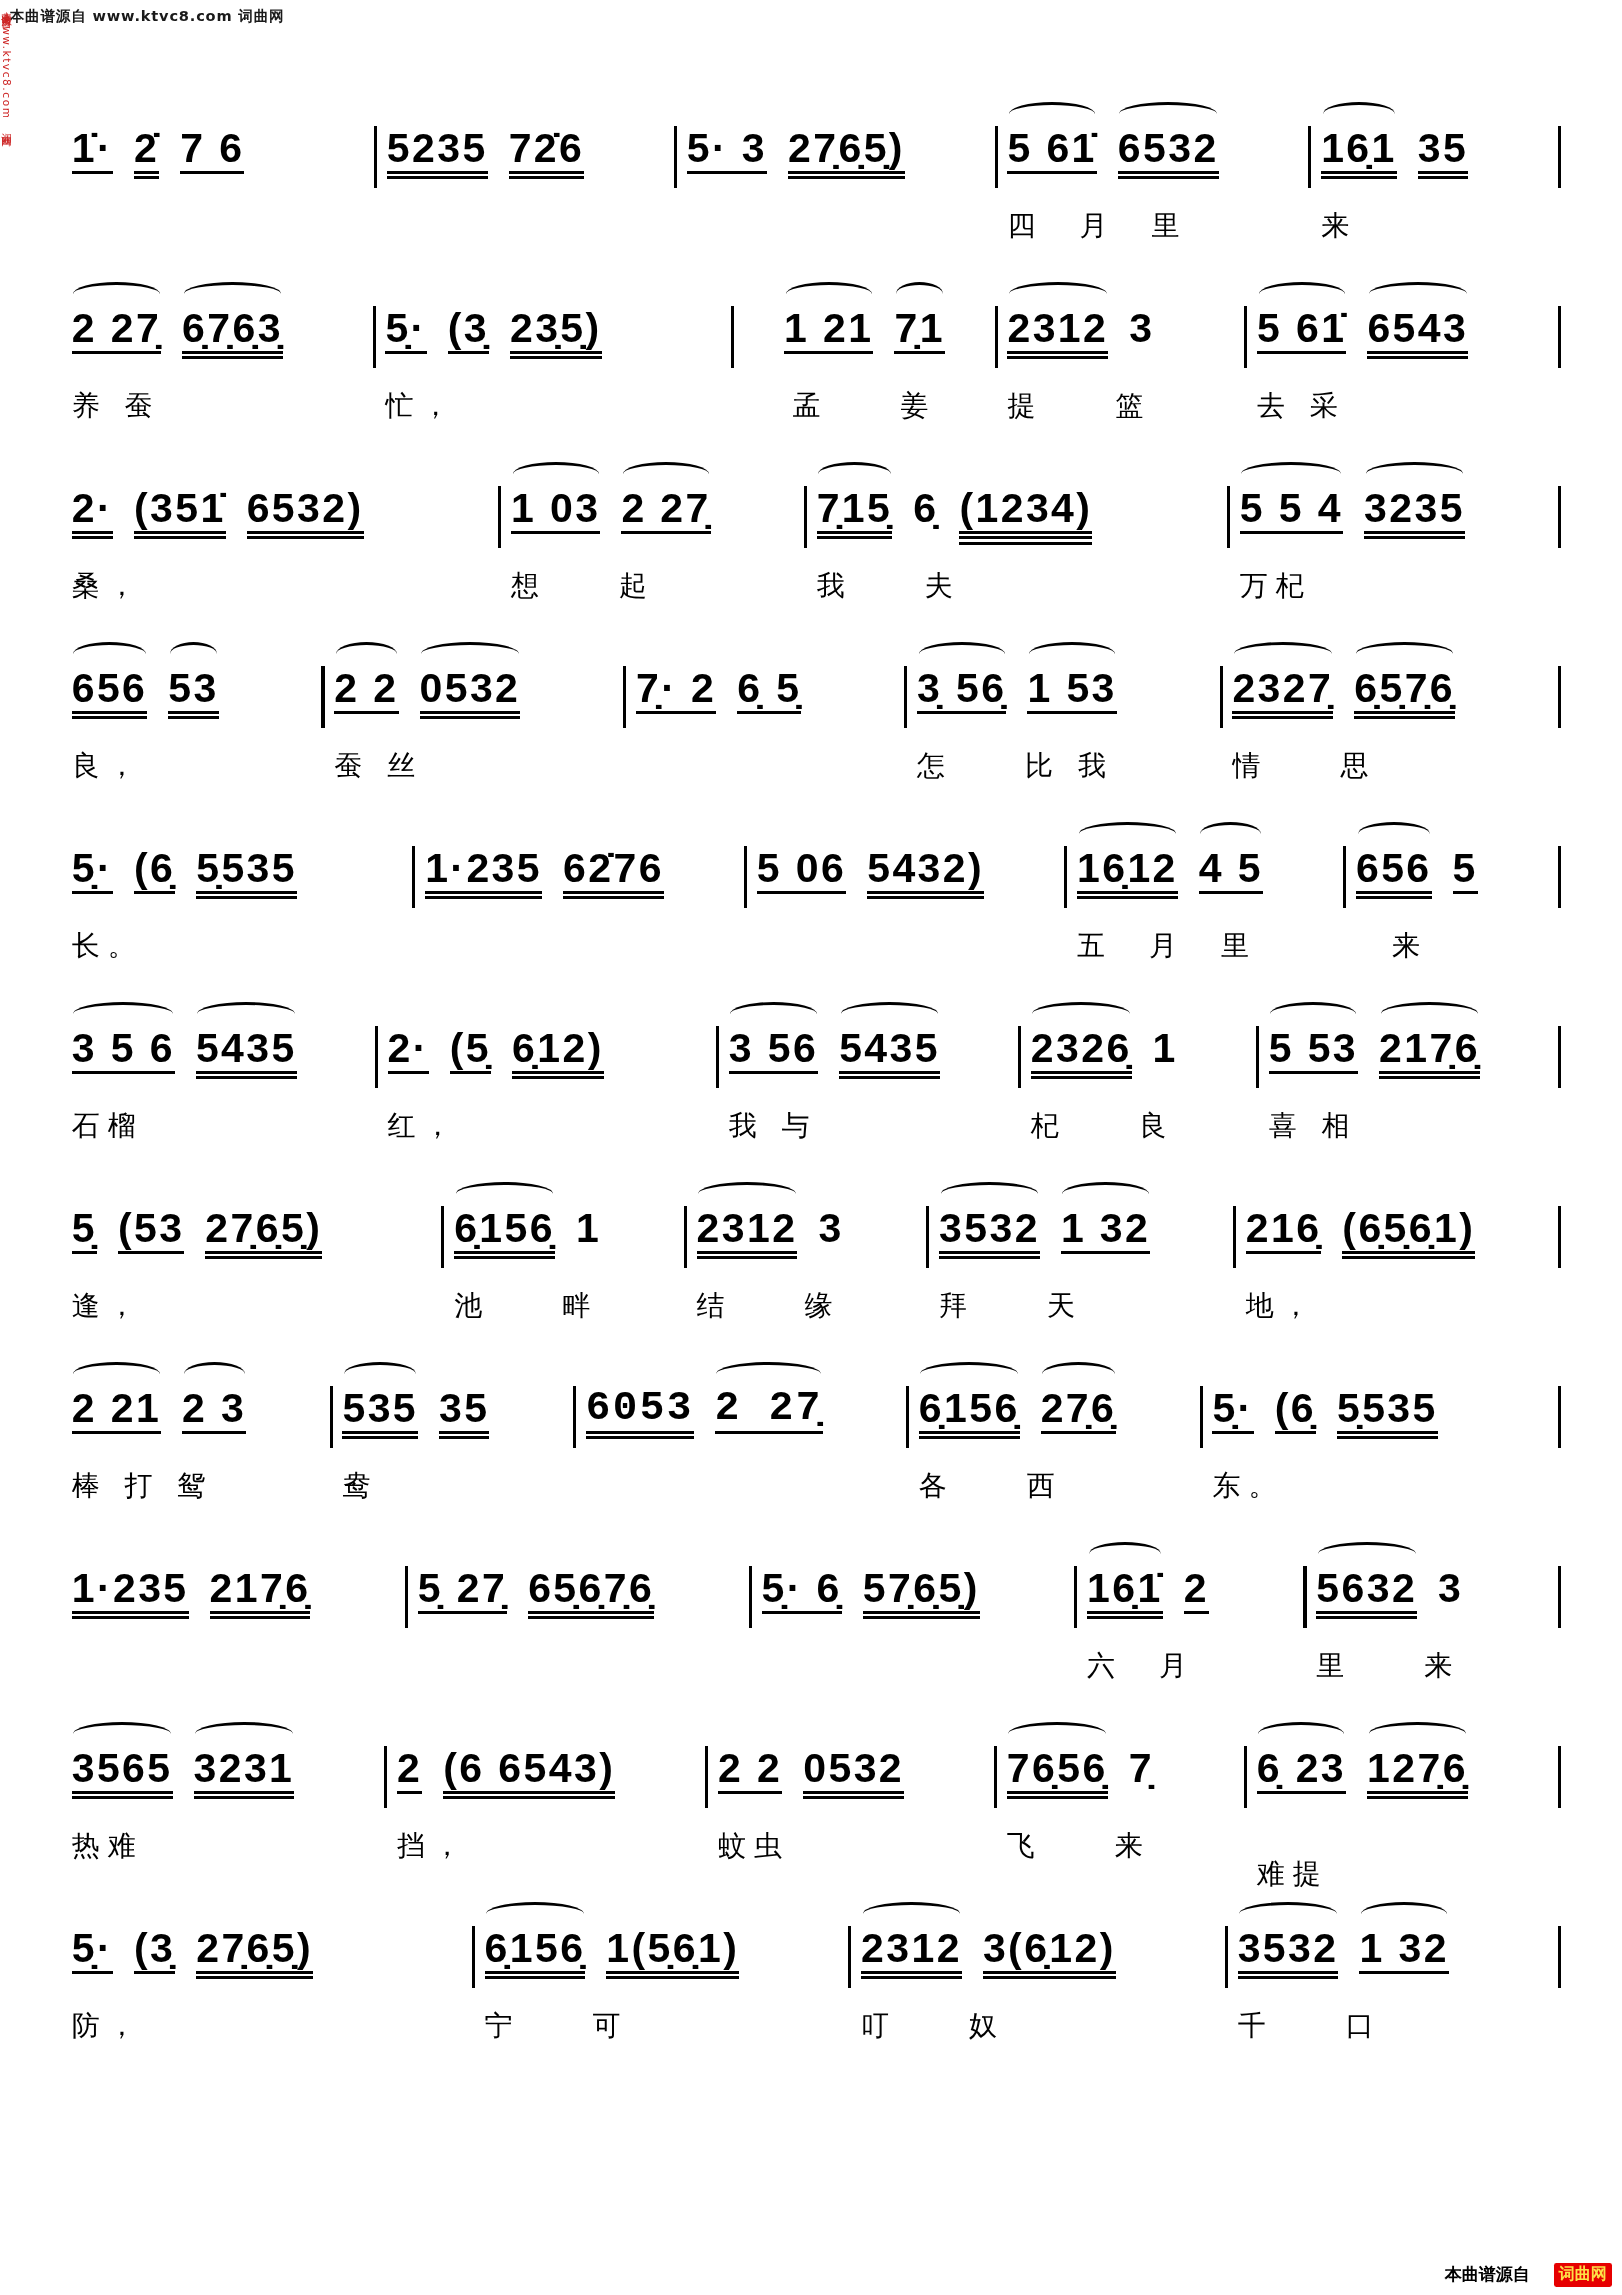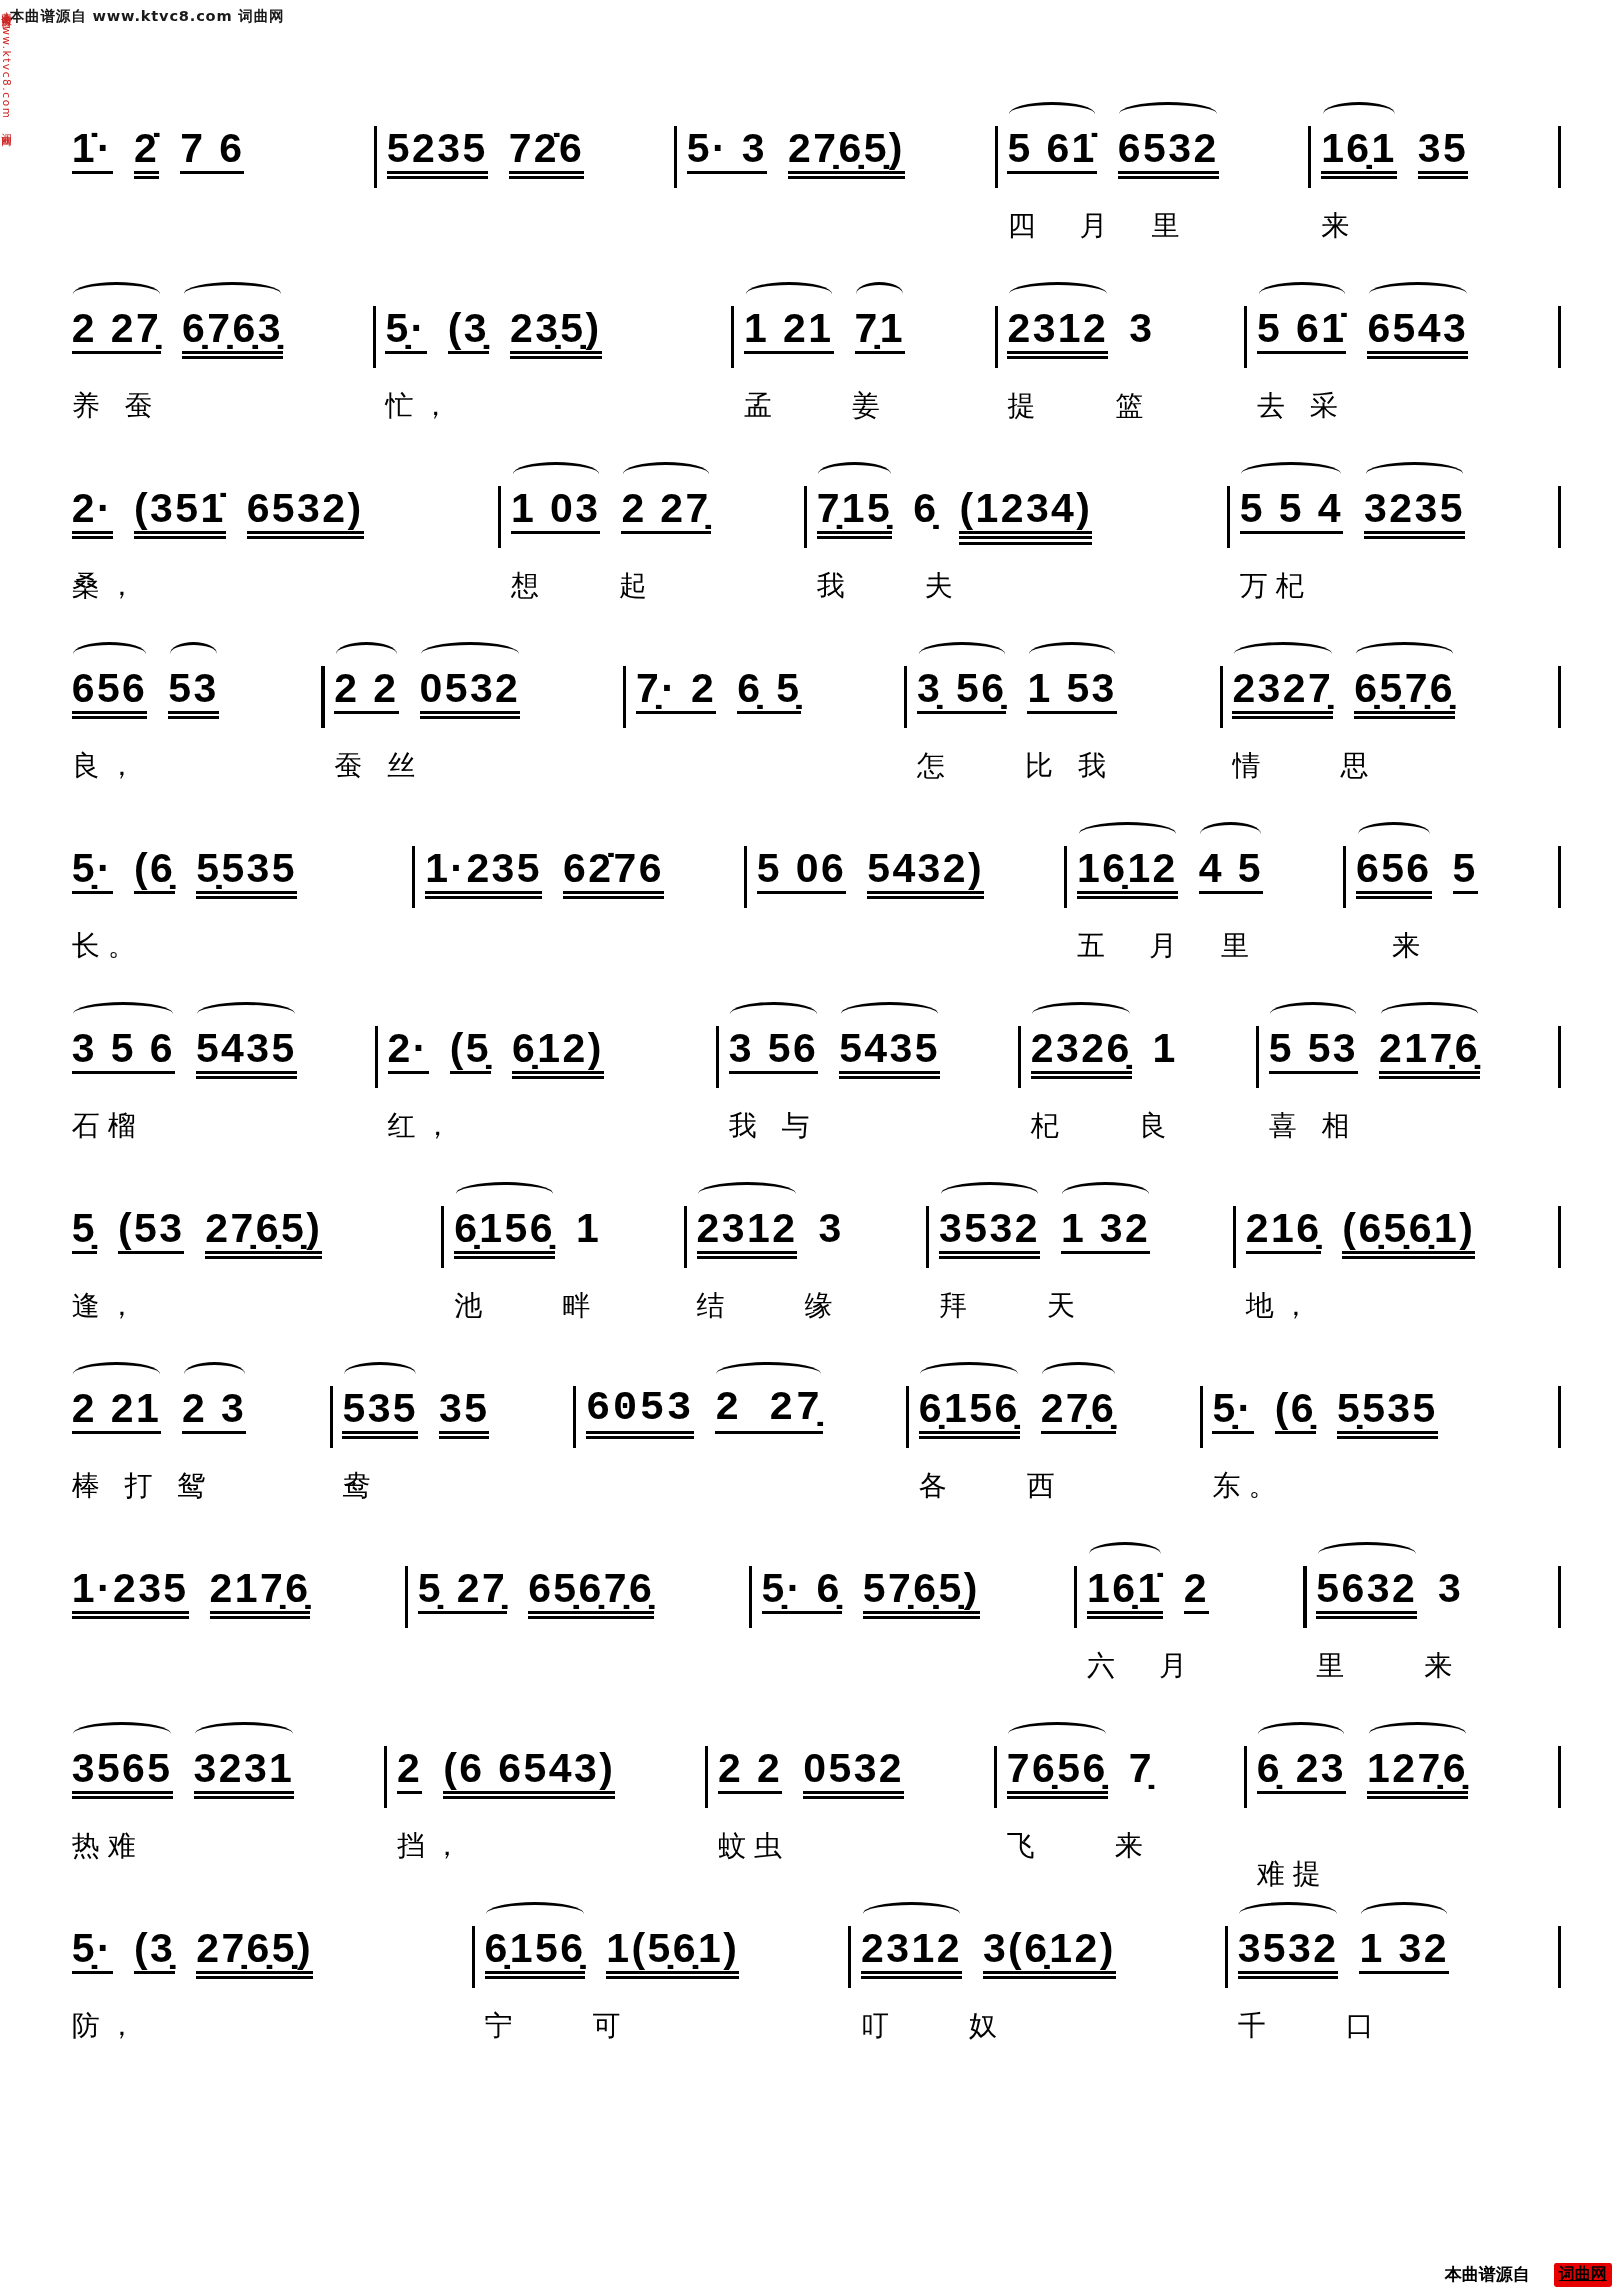--- a/index.html
+++ b/index.html
@@ -1,20 +1,20 @@
 <!DOCTYPE html>
 <html style="font-size:13px"><head>
 <meta charset="utf-8">
 <style>
   html,body{margin:0;padding:0;background:#ffffff;}
   body{width:1623px;height:2295px;position:relative;font-family:"Liberation Sans","DejaVu Sans",sans-serif;color:#000;overflow:hidden;}
   .wm-top{position:absolute;top:6.5px;left:9.7px;font-size:14.6px;font-weight:700;letter-spacing:0.8px;color:#1a1a1a;font-family:"DejaVu Sans",sans-serif;}
   .wm-left{position:absolute;top:3.2px;left:0px;writing-mode:vertical-rl;font-size:10.5px;color:#cc2222;letter-spacing:1.6px;font-family:"DejaVu Sans",sans-serif;}
   .wm-bottom{position:absolute;right:11.4px;bottom:8px;font-size:17px;font-weight:700;display:flex;align-items:center;gap:24px;font-family:"DejaVu Sans",sans-serif;}
-  .wm-bottom .brand{color:#000000;background:#e60000;padding:1.6px 4.9px;border-radius:2.4px;font-size:16px;text-decoration:underline;}
+  .wm-bottom .brand{color:#fde047;background:#e60000;padding:1.6px 4.9px;border-radius:2.4px;font-size:16px;}
   .sheet{position:absolute;left:0;top:0;width:1623px;padding:94px 62px 0 62px;box-sizing:border-box;}
   .system{height:180px;}
   .measures{display:flex;align-items:flex-start;width:100%;}
   .bar{width:3.2px;height:62px;background:#000;margin-top:32px;flex:none;}
   .measure{display:flex;flex-direction:column;padding:0 9.7px;box-sizing:border-box;min-width:0;}
   .notes{display:flex;gap:21px;align-items:flex-start;height:97px;padding-top:34px;box-sizing:border-box;
          font-weight:700;font-size:41px;line-height:1;letter-spacing:2.4px;white-space:nowrap;}
   .grp{position:relative;display:inline-block;}
   .txt{display:inline-block;padding-bottom:2.4px;}
   .u1{border-bottom:3.2px solid #000;}
@@ -91,21 +91,21 @@
         <span class="bar"></span>
         <div class="measure" style="flex-grow: 3;">
           <div class="notes">
             <span class="grp"><span class="txt u1">5̣·</span></span>
             <span class="grp"><span class="txt u1">(3̣</span></span>
             <span class="grp"><span class="txt u2">23̣5̣)</span></span>
           </div>
           <div class="lyric">忙，</div>
         </div>
         <span class="bar"></span>
-        <div class="measure" style="flex-grow: 2;">
+        <div class="measure" style="flex-grow: 2; align-items: center;">
           <div class="notes">
             <span class="grp"><span class="arc"></span><span class="txt u1">1 21</span></span>
             <span class="grp"><span class="arc"></span><span class="txt u1">7̣1</span></span>
           </div>
           <div class="lyric">孟　　姜</div>
         </div>
         <span class="bar"></span>
         <div class="measure" style="flex-grow: 2;">
           <div class="notes">
             <span class="grp"><span class="arc"></span><span class="txt u2">2312</span></span>

